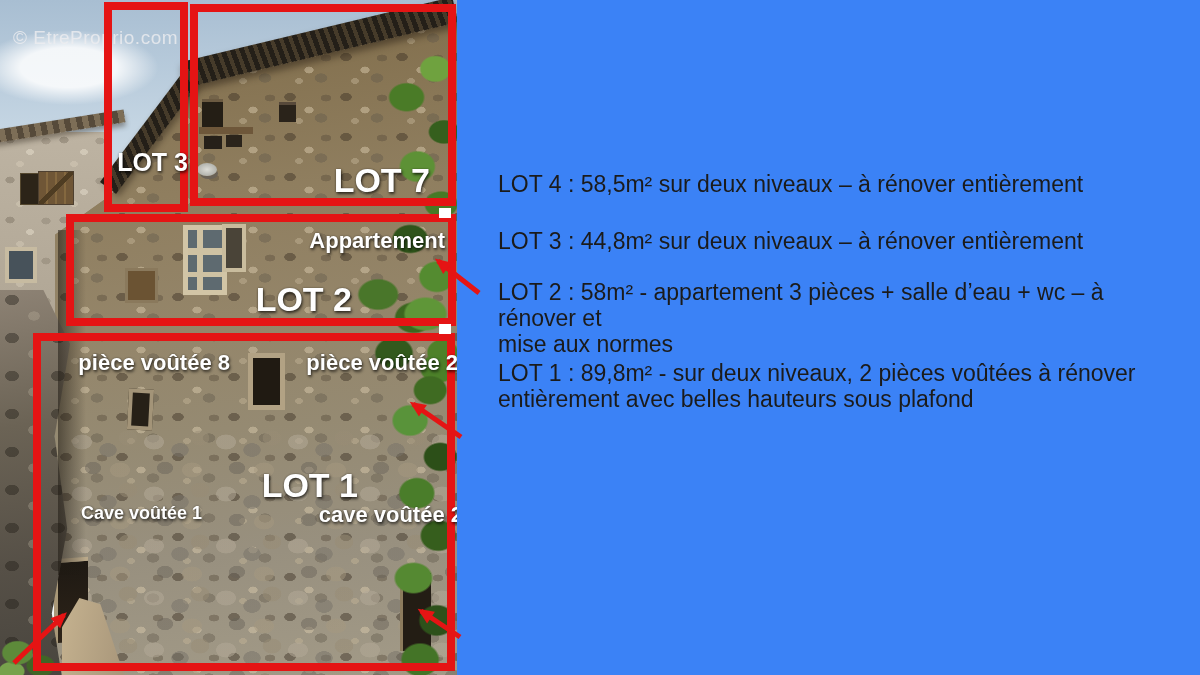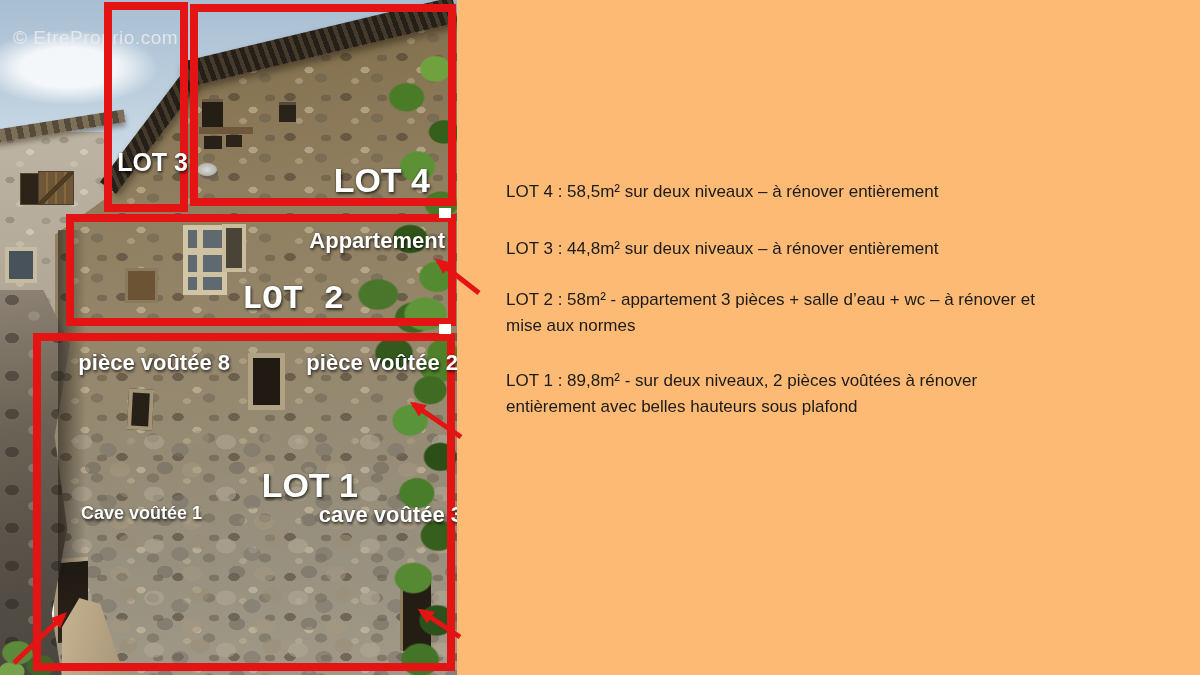--- a/index.html
+++ b/index.html
@@ -1,16 +1,16 @@
 <!DOCTYPE html>
 <html><head>
 <meta charset="utf-8">
 <style>
   html,body{margin:0;padding:0;background:#fff;}
-  .stage{position:relative;width:1200px;height:675px;background:#fdba74;overflow:hidden;
+  .stage{position:relative;width:1200px;height:675px;background:#3b82f6;overflow:hidden;
          font-family:"Liberation Sans",sans-serif;}
   .abs{position:absolute;}
 
   
   .photo{position:absolute;left:0;top:0;width:457px;height:675px;overflow:hidden;
     background:
       radial-gradient(120px 50px at 15% 10%, rgba(255,255,255,.85) 40%, transparent 75%),
       radial-gradient(90px 40px at 45% 20%, rgba(255,255,255,.7) 40%, transparent 75%),
       radial-gradient(140px 60px at 25% 32%, rgba(255,255,255,.55) 40%, transparent 75%),
       linear-gradient(180deg,#a8bed2 0%,#c3d4e2 18%,#dde8f0 38%,#edf2f5 60%,#f3f5f6 100%);}
@@ -125,31 +125,31 @@
   .box-lot2{left:66px;top:214px;width:390px;height:112px;}
   .box-lot1{left:33px;top:333px;width:422px;height:338px;}
   .handle{position:absolute;width:12px;height:10px;background:#ffffff;}
   .h1{left:439px;top:208px;} .h2{left:439px;top:324px;}
 
   .lbl{position:absolute;color:#ffffff;font-weight:bold;text-align:right;line-height:1;
        text-shadow:1px 2px 3px rgba(0,0,0,.65),0 0 2px rgba(0,0,0,.4);}
   .lbl-lot3{left:104px;top:150px;width:84px;font-size:25px;}
   .lbl-lot4{left:195px;top:163px;width:235px;font-size:34px;}
   .lbl-appartement{left:300px;top:221px;width:145px;font-size:22px;margin-top:9px;}
-  .lbl-lot2{left:144px;top:282px;width:200px;font-size:34px;font-family:Liberation Mono, monospace;}
+  .lbl-lot2{left:152px;top:282px;width:200px;font-size:34px;}
   .lbl-piece1{left:60px;top:352px;width:170px;font-size:22px;}
   .lbl-piece2{left:290px;top:352px;width:168px;font-size:22px;}
   .lbl-lot1{left:158px;top:468px;width:200px;font-size:34px;}
   .lbl-cave1{left:30px;top:504px;width:172px;font-size:18px;}
   .lbl-cave2{left:293px;top:504px;width:170px;font-size:22px;}
 
   .arrows{position:absolute;left:0;top:0;width:1200px;height:675px;pointer-events:none;}
 
   
-  .desc{position:absolute;left:498px;width:660px;margin:8px;font-size:17px;line-height:26px;
+  .desc{position:absolute;left:498px;width:660px;margin:0;font-size:23px;line-height:26px;
         color:#1b1b1b;white-space:pre-line;}
   .d-lot4{top:171px;} .d-lot3{top:228px;} .d-lot2{top:279px;} .d-lot1{top:360px;}
 </style>
 </head>
 <body>
 
 <div class="stage">
 
   <div class="photo">
     <div class="abs left-house"></div>
@@ -188,28 +188,28 @@
     <div class="abs watermark">© EtreProprio.com</div>
 
     <div class="lotbox box-lot3"></div>
     <div class="lotbox box-lot4"></div>
     <div class="lotbox box-lot2"></div>
     <div class="lotbox box-lot1"></div>
     <div class="handle h1"></div>
     <div class="handle h2"></div>
 
     <div class="lbl lbl-lot3">LOT 3</div>
-    <div class="lbl lbl-lot4">LOT 4</div>
+    <div class="lbl lbl-lot4">LOT 7</div>
     <div class="lbl lbl-appartement">Appartement</div>
     <div class="lbl lbl-lot2">LOT 2</div>
     <div class="lbl lbl-piece1">pièce voûtée 8</div>
     <div class="lbl lbl-piece2">pièce voûtée 2</div>
     <div class="lbl lbl-lot1">LOT 1</div>
     <div class="lbl lbl-cave1">Cave voûtée 1</div>
-    <div class="lbl lbl-cave2">cave voûtée 3</div>
+    <div class="lbl lbl-cave2">cave voûtée 2</div>
   </div>
 
   <svg class="arrows" viewBox="0 0 1200 675">
     <defs>
       <marker id="ah" markerUnits="userSpaceOnUse" markerWidth="18" markerHeight="16" refX="13" refY="8" orient="auto">
         <path d="M1,1 L17,8 L1,15 z" fill="#e51414"></path>
       </marker>
     </defs>
     <line x1="479" y1="293" x2="438" y2="261" stroke="#e51414" stroke-width="5" marker-end="url(#ah)"></line>
     <line x1="461" y1="437" x2="413" y2="404" stroke="#e51414" stroke-width="5" marker-end="url(#ah)"></line>

